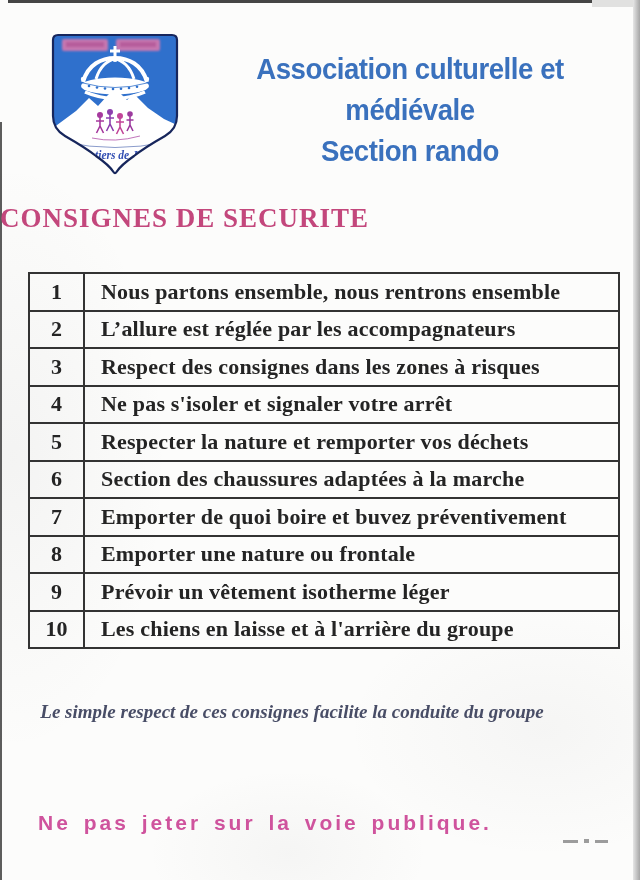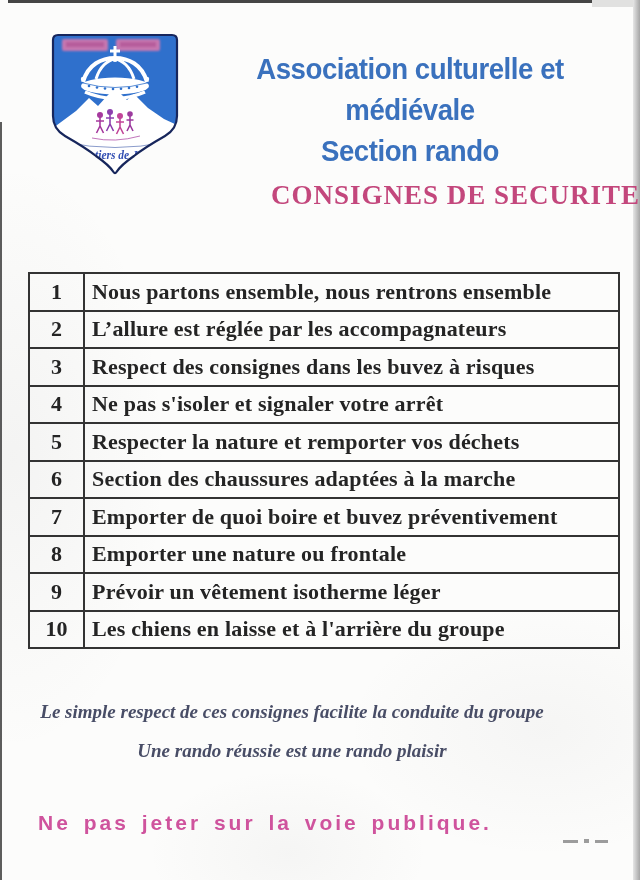--- a/index.html
+++ b/index.html
@@ -21,30 +21,30 @@
   .scan-smudge i:nth-child(1){width:15px;}
   .scan-smudge i:nth-child(2){width:5px;height:4px;}
   .scan-smudge i:nth-child(3){width:13px;}
 
   
   .logo{position:absolute;left:44px;top:26px;width:142px;height:150px;}
   .title{position:absolute;left:190px;top:48px;width:440px;text-align:center;
       color:var(--title_blue,#3a71bd);font-weight:bold;font-size:30px;line-height:41px;
       letter-spacing:-0.5px;transform:scaleX(0.92);transform-origin:center top;}
 
-  .heading{position:absolute;left:0;top:180px;width:640px;margin:0;text-align:right;
+  .heading{position:absolute;left:0;top:203px;width:640px;margin:0;text-align:left;
       font-family:"Liberation Serif",serif;font-weight:bold;font-size:27px;
       letter-spacing:1px;color:var(--heading_pink,#c3477c);}
 
   
   table.rules{position:absolute;left:28px;top:272px;width:592px;border-collapse:collapse;
       font-family:"Liberation Serif",serif;font-weight:bold;color:#242424;}
   table.rules td{border:2px solid #333;height:35.5px;font-size:22px;vertical-align:middle;}
   td.num{width:53px;text-align:center;padding:0;}
-  td.txt{padding:0 8px 0 7px;letter-spacing:0.2px;margin-top:40px;}
+  td.txt{padding:0 8px 0 16px;letter-spacing:0.2px;margin-top:40px;}
 
   
   .closing{position:absolute;left:0;top:701px;width:584px;text-align:center;
       font-family:"Liberation Serif",serif;font-style:italic;font-weight:bold;
       font-size:19px;color:var(--footer_slate,#484d66);}
   .closing p{margin:0 0 17px 0;}
 
   .notice{position:absolute;left:38px;top:811px;
       font-weight:bold;font-size:21px;letter-spacing:3px;word-spacing:4px;
       color:var(--notice_pink,#cf539d);}
@@ -142,21 +142,21 @@
       <tr>
           <td class="num">1</td>
           <td class="txt">Nous partons ensemble, nous rentrons ensemble</td>
         </tr>
       <tr>
           <td class="num">2</td>
           <td class="txt">L’allure est réglée par les accompagnateurs</td>
         </tr>
       <tr>
           <td class="num">3</td>
-          <td class="txt">Respect des consignes dans les buvez à risques</td>
+          <td class="txt">Respect des consignes dans les zones à risques</td>
         </tr>
       <tr>
           <td class="num">4</td>
           <td class="txt">Ne pas s'isoler et signaler votre arrêt</td>
         </tr>
       <tr>
           <td class="num">5</td>
           <td class="txt">Respecter la nature et remporter vos déchets</td>
         </tr>
       <tr>
@@ -177,21 +177,20 @@
         </tr>
       <tr>
           <td class="num">10</td>
           <td class="txt">Les chiens en laisse et à l'arrière du groupe</td>
         </tr>
     </tbody>
   </table>
 
   <div class="closing">
     <p>Le simple respect de ces consignes facilite la conduite du groupe</p>
-    <p>Une rando réussie est une rando plaisir</p>
   </div>
 
   <div class="notice">Ne pas jeter sur la voie publique.</div>
 
   <div class="scan-smudge">
       <i></i>
       <i></i>
       <i></i>
     </div>
 </div>

